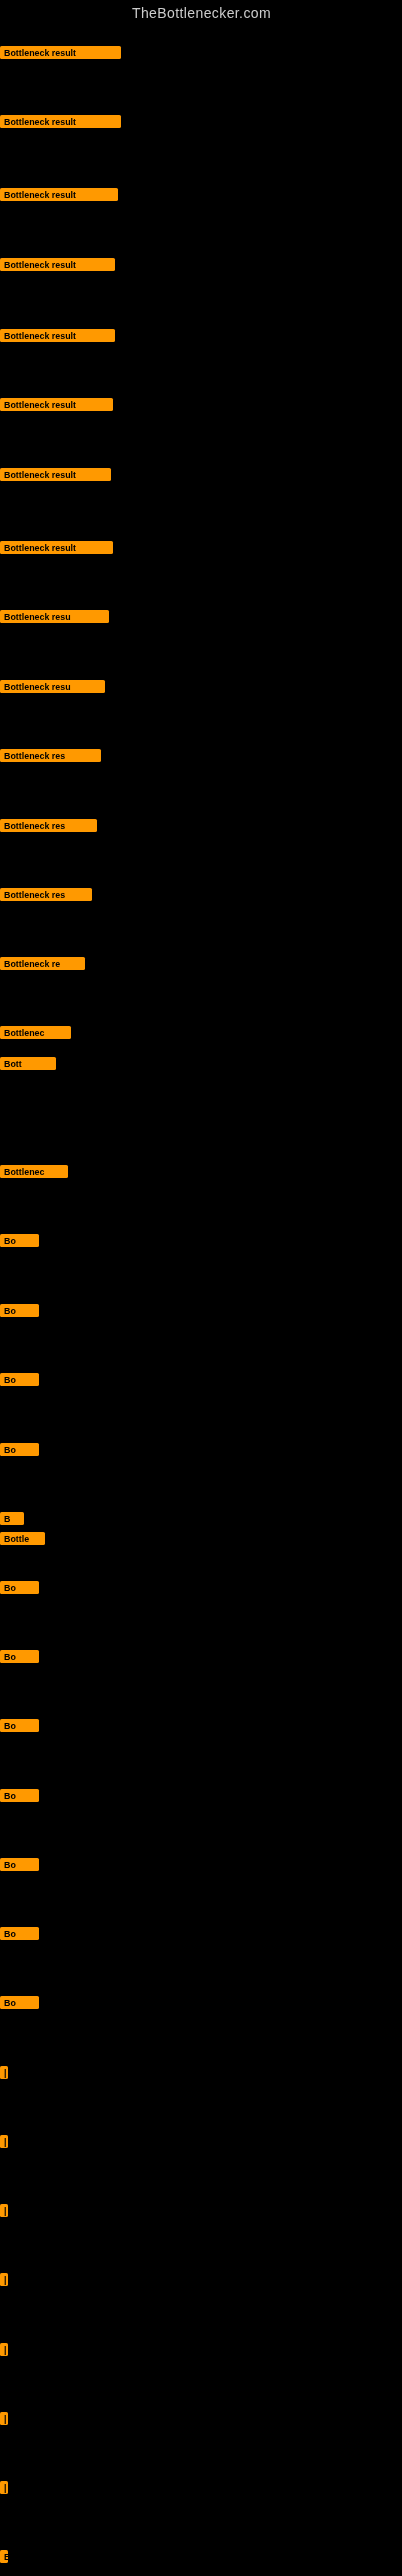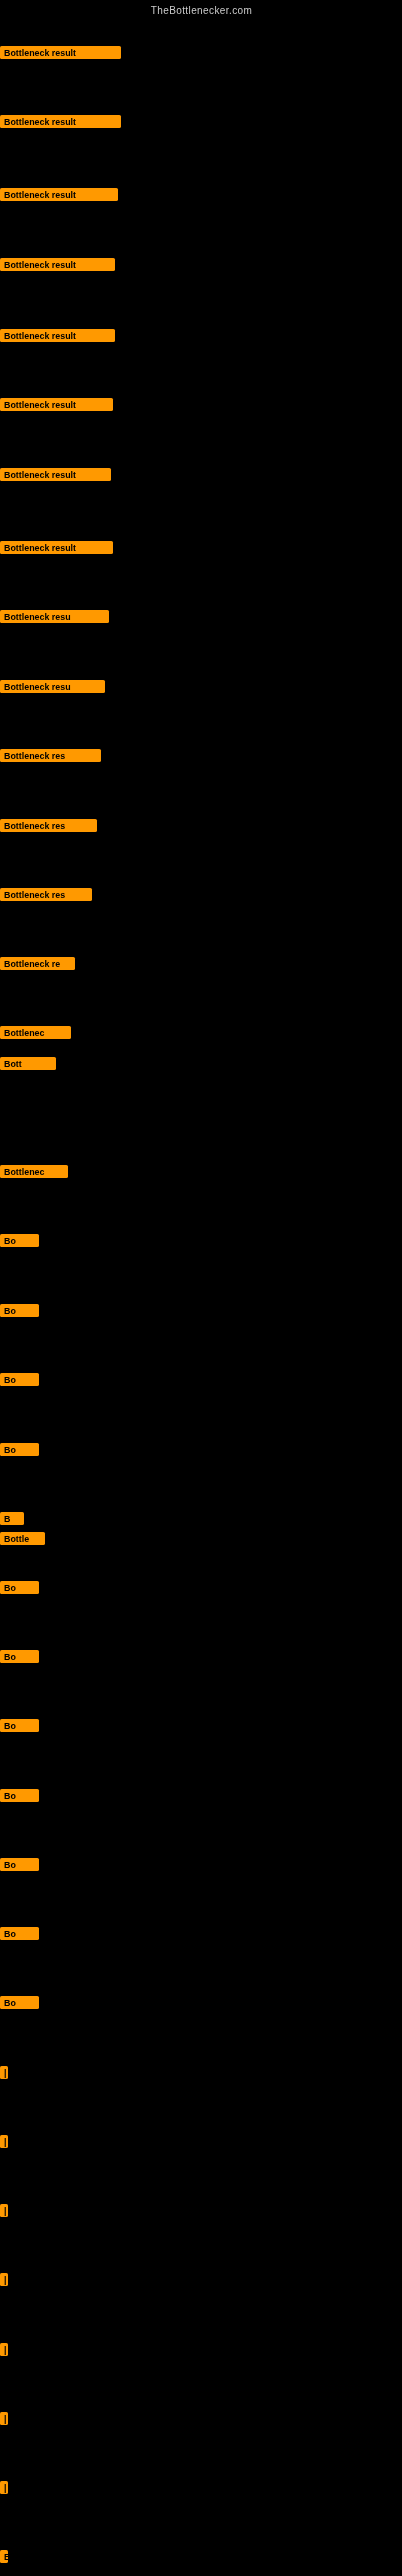--- a/index.html
+++ b/index.html
@@ -6,21 +6,21 @@
     body {
       background: #000;
       width: 403px;
       min-height: 2576px;
       font-family: Arial, sans-serif;
       position: relative;
     }
     .site-title {
       text-align: center;
       color: #ccc;
-      font-size: 10px;
+      font-size: 14px;
       padding: 4.8px 0 3.2px 0;
       letter-spacing: 0.4px;
     }
     .bottleneck-badge {
       display: inline-block;
       background: #f90;
       color: #000;
       font-size: 8.9px;
       font-weight: bold;
       padding: 1.6px 4px;
@@ -45,21 +45,21 @@
     <div class="row" style="top: 258px; left: 0px;"><span class="bottleneck-badge" style="max-width: 115px; width: 115px;">Bottleneck result</span></div>
     <div class="row" style="top: 329px; left: 0px;"><span class="bottleneck-badge" style="max-width: 115px; width: 115px;">Bottleneck result</span></div>
     <div class="row" style="top: 398px; left: 0px;"><span class="bottleneck-badge" style="max-width: 113px; width: 113px;">Bottleneck result</span></div>
     <div class="row" style="top: 468px; left: 0px;"><span class="bottleneck-badge" style="max-width: 111px; width: 111px;">Bottleneck result</span></div>
     <div class="row" style="top: 541px; left: 0px;"><span class="bottleneck-badge" style="max-width: 113px; width: 113px;">Bottleneck result</span></div>
     <div class="row" style="top: 610px; left: 0px;"><span class="bottleneck-badge" style="max-width: 109px; width: 109px;">Bottleneck resu</span></div>
     <div class="row" style="top: 680px; left: 0px;"><span class="bottleneck-badge" style="max-width: 105px; width: 105px;">Bottleneck resu</span></div>
     <div class="row" style="top: 749px; left: 0px;"><span class="bottleneck-badge" style="max-width: 101px; width: 101px;">Bottleneck res</span></div>
     <div class="row" style="top: 819px; left: 0px;"><span class="bottleneck-badge" style="max-width: 97px; width: 97px;">Bottleneck res</span></div>
     <div class="row" style="top: 888px; left: 0px;"><span class="bottleneck-badge" style="max-width: 92px; width: 92px;">Bottleneck res</span></div>
-    <div class="row" style="top: 957px; left: 0px;"><span class="bottleneck-badge" style="max-width: 85px; width: 75px;">Bottleneck re</span></div>
+    <div class="row" style="top: 957px; left: 0px;"><span class="bottleneck-badge" style="max-width: 85px; width: 85px;">Bottleneck re</span></div>
     <div class="row" style="top: 1026px; left: 0px;"><span class="bottleneck-badge" style="max-width: 71px; width: 71px;">Bottlenec</span></div>
     <div class="row" style="top: 1057px; left: 0px;"><span class="bottleneck-badge" style="max-width: 56px; width: 56px;">Bott</span></div>
     <div class="row" style="top: 1165px; left: 0px;"><span class="bottleneck-badge" style="max-width: 68px; width: 68px;">Bottlenec</span></div>
     <div class="row" style="top: 1234px; left: 0px;"><span class="bottleneck-badge" style="max-width: 39px; width: 39px;">Bo</span></div>
     <div class="row" style="top: 1304px; left: 0px;"><span class="bottleneck-badge" style="max-width: 39px; width: 39px;">Bo</span></div>
     <div class="row" style="top: 1373px; left: 0px;"><span class="bottleneck-badge" style="max-width: 39px; width: 39px;">Bo</span></div>
     <div class="row" style="top: 1443px; left: 0px;"><span class="bottleneck-badge" style="max-width: 39px; width: 39px;">Bo</span></div>
     <div class="row" style="top: 1512px; left: 0px;"><span class="bottleneck-badge" style="max-width: 24px; width: 24px;">B</span></div>
     <div class="row" style="top: 1532px; left: 0px;"><span class="bottleneck-badge" style="max-width: 45px; width: 45px;">Bottle</span></div>
     <div class="row" style="top: 1581px; left: 0px;"><span class="bottleneck-badge" style="max-width: 39px; width: 39px;">Bo</span></div>

